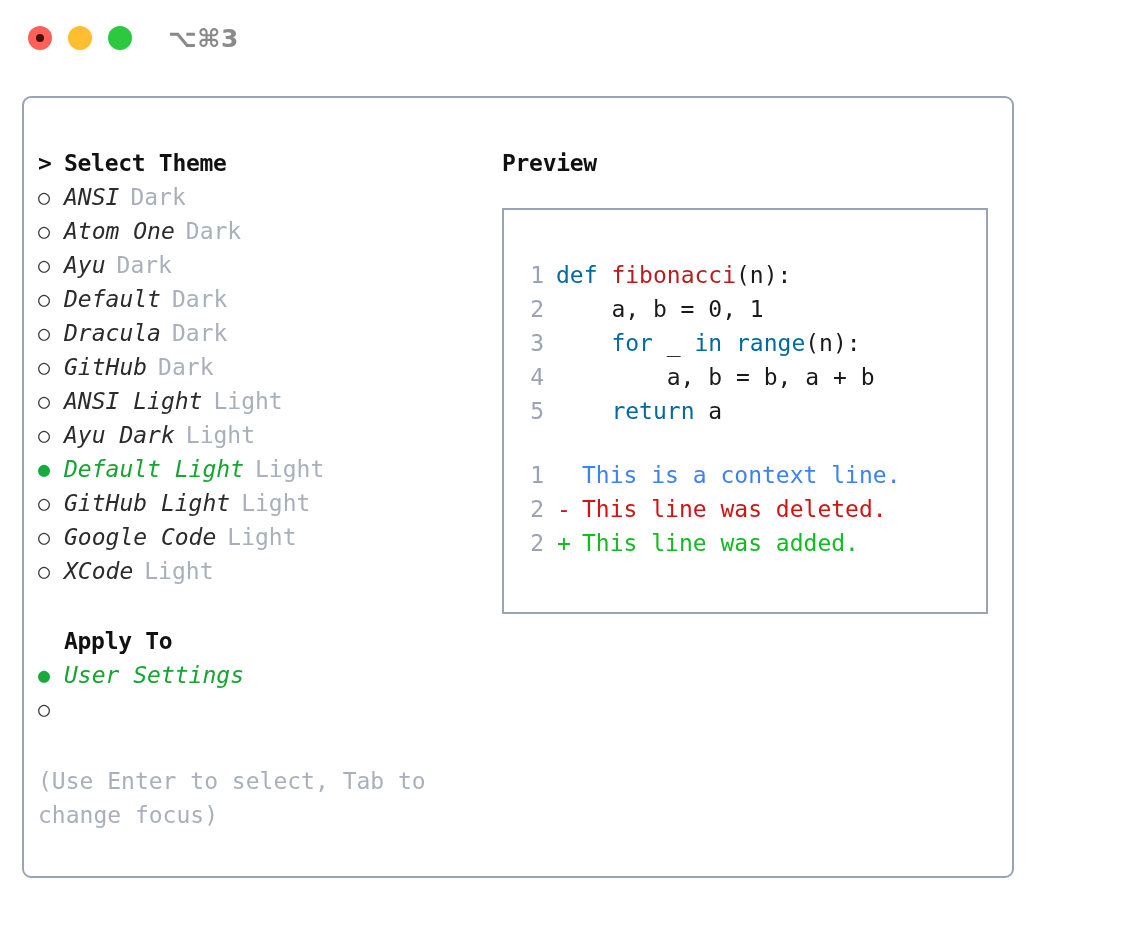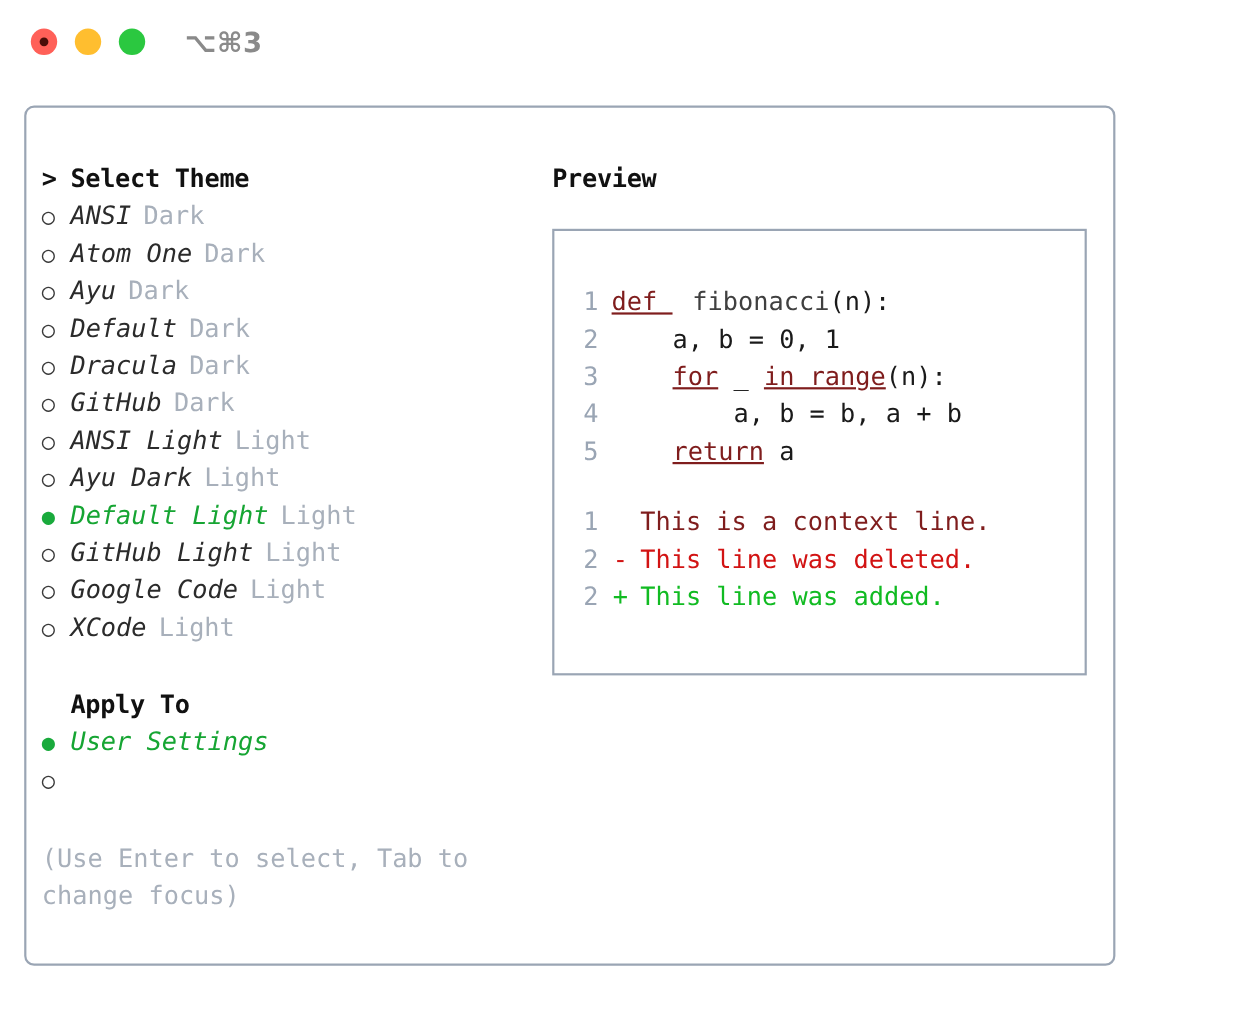--- a/index.html
+++ b/index.html
@@ -200,42 +200,42 @@
     line-height: 34px;
     white-space: pre;
   }
   .lineno {
     display: inline-block;
     width: 22px;
     text-align: right;
     color: #9aa5b4;
     margin-right: 12px;
   }
-  .kw   { color: #7f1d1d; text-decoration: underline; }
-  .fn   { color: #404040; margin-left: 18px; }
+  .kw   { color: #0369a1; }
+  .fn   { color: #b91c1c; }
   .plain{ color: #1a1a1a; }
 
   #diff-area {
     position: absolute;
     left: 18px;
     top: 248px;
     right: 6px;
   }
   .diff-line {
     font-size: 23px;
     line-height: 34px;
     white-space: pre;
   }
   .diff-marker {
     display: inline-block;
     width: 16px;
     text-align: center;
     margin-right: 10px;
   }
-  .diff-ctx    { color: #7f1d1d; }
+  .diff-ctx    { color: #3b82f6; }
   .diff-del    { color: #d21313; }
   .diff-add    { color: #11bb22; }
 </style>
 </head>
 <body>
 
 <div id="app-window">
 
   <div id="titlebar">
     <div class="traffic-lights">

